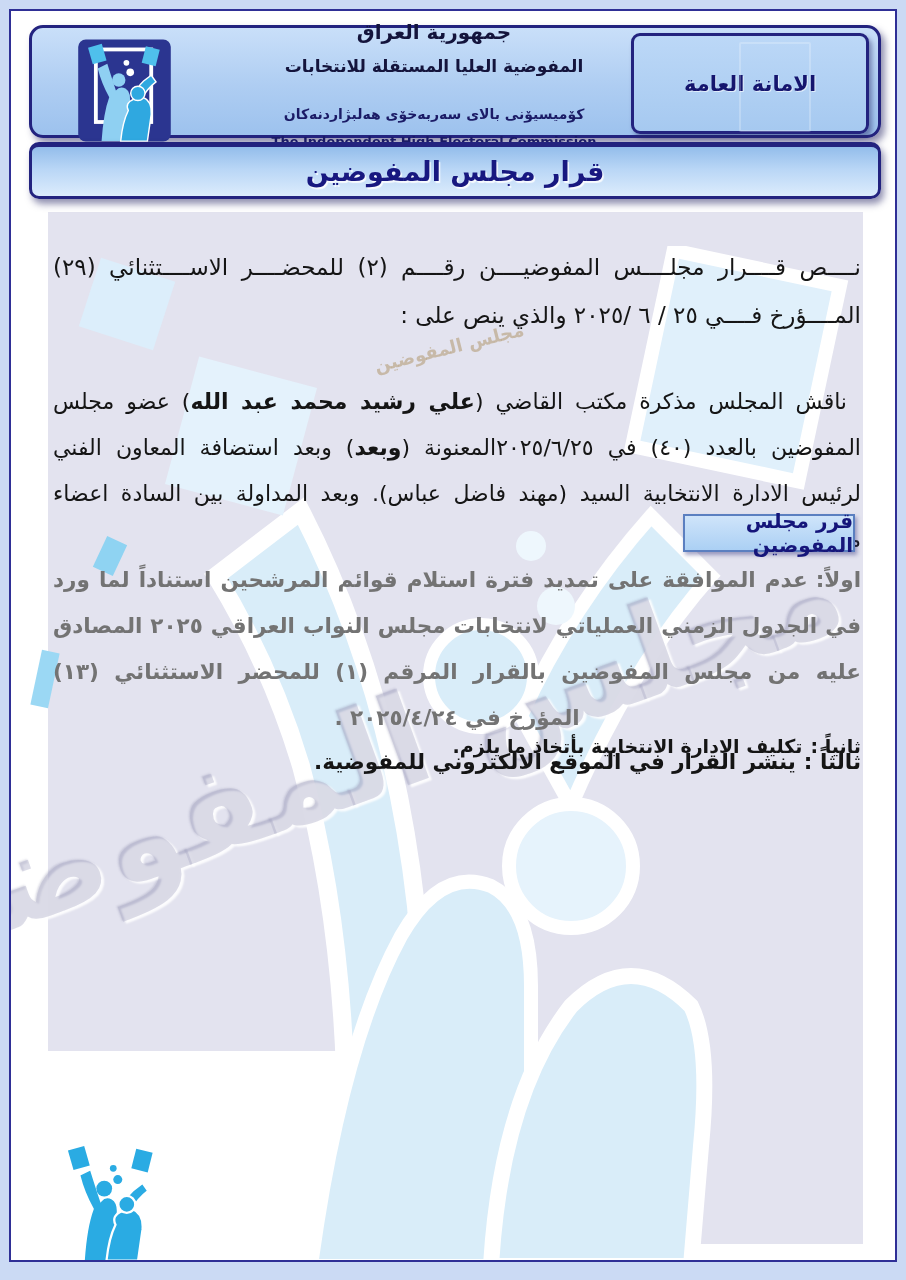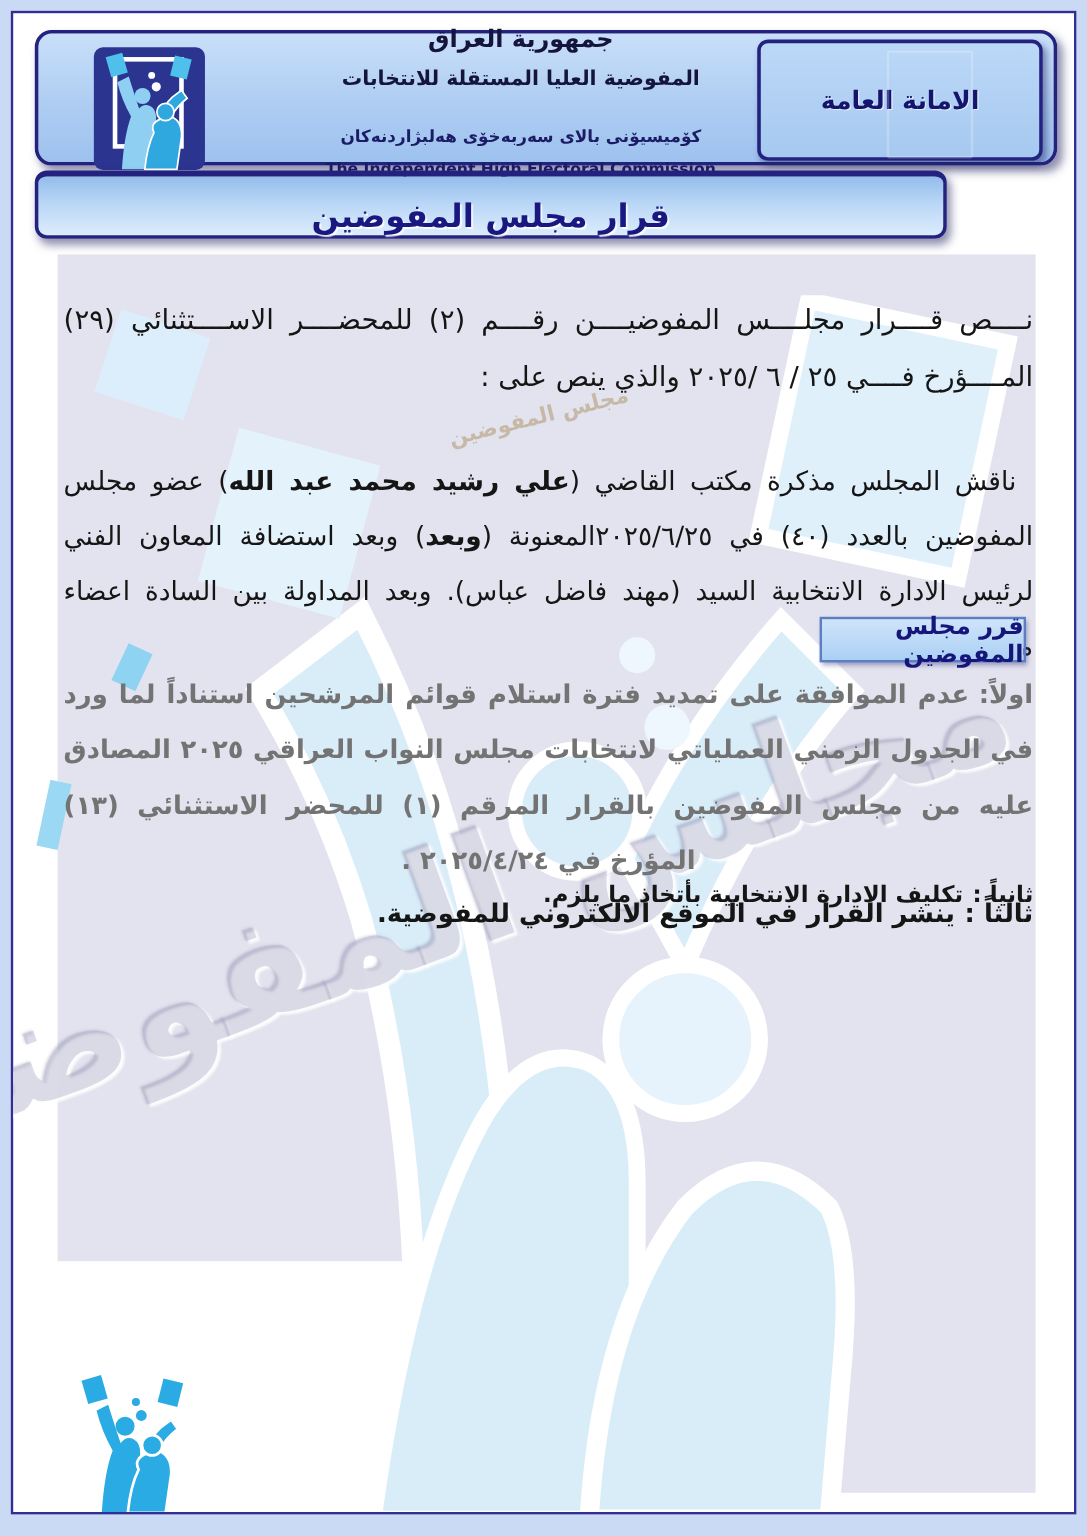--- a/index.html
+++ b/index.html
@@ -43,25 +43,25 @@
                      border:3px solid #23237f; border-radius:9px;
                      background:linear-gradient(180deg,#bcd8f7,#a6c9f0);
                      box-shadow:3px 4px 5px rgba(35,35,100,.45);
                      display:flex; flex-direction:column; justify-content:space-evenly;
                      text-align:center; direction:rtl;margin-left:44px; }
   .secretariat-box div { font-size:21px; font-weight:bold; color:#15156e;
                          text-shadow:1px 1px 0 rgba(255,255,255,.6); }
   .faint-logo { position:absolute; right:55px; top:6px; width:72px; height:90px;
                 border:2px solid rgba(255,255,255,.45); opacity:.5; border-radius:2px; }
 
-  .title-bar { position:absolute; left:18px; top:131px; width:760px; height:57px; z-index:6;
+  .title-bar { position:absolute; left:18px; top:131px; width:852px; height:57px; z-index:6;
                border:3px solid #23237f; border-top-width:5px; border-radius:10px;
                background:linear-gradient(180deg,#93bdeb 0%,#b9d6f6 45%,#dcecfc 100%);
                box-shadow:3px 5px 7px rgba(35,35,100,.5);
-               display:flex; align-items:flex-end; justify-content:center; }
+               display:flex; align-items:center; justify-content:center; }
   .title-bar span { font-size:27px; font-weight:bold; color:#181880; direction:rtl;
                     text-shadow:1.5px 1.5px 1px rgba(255,255,255,.85); }
 
   
   .content { position:absolute; left:42px; top:212px; width:808px; height:1010px;
              z-index:5; direction:rtl; color:#151515; }
   .content p { position:absolute; width:100%; }
   .p-intro { top:20px; font-size:23px; line-height:48px; text-align:justify; }
   .p-discussion { top:156px; font-size:22px; line-height:46px; text-align:justify; text-indent:14px; }
   .p-discussion .b { font-weight:bold; }

